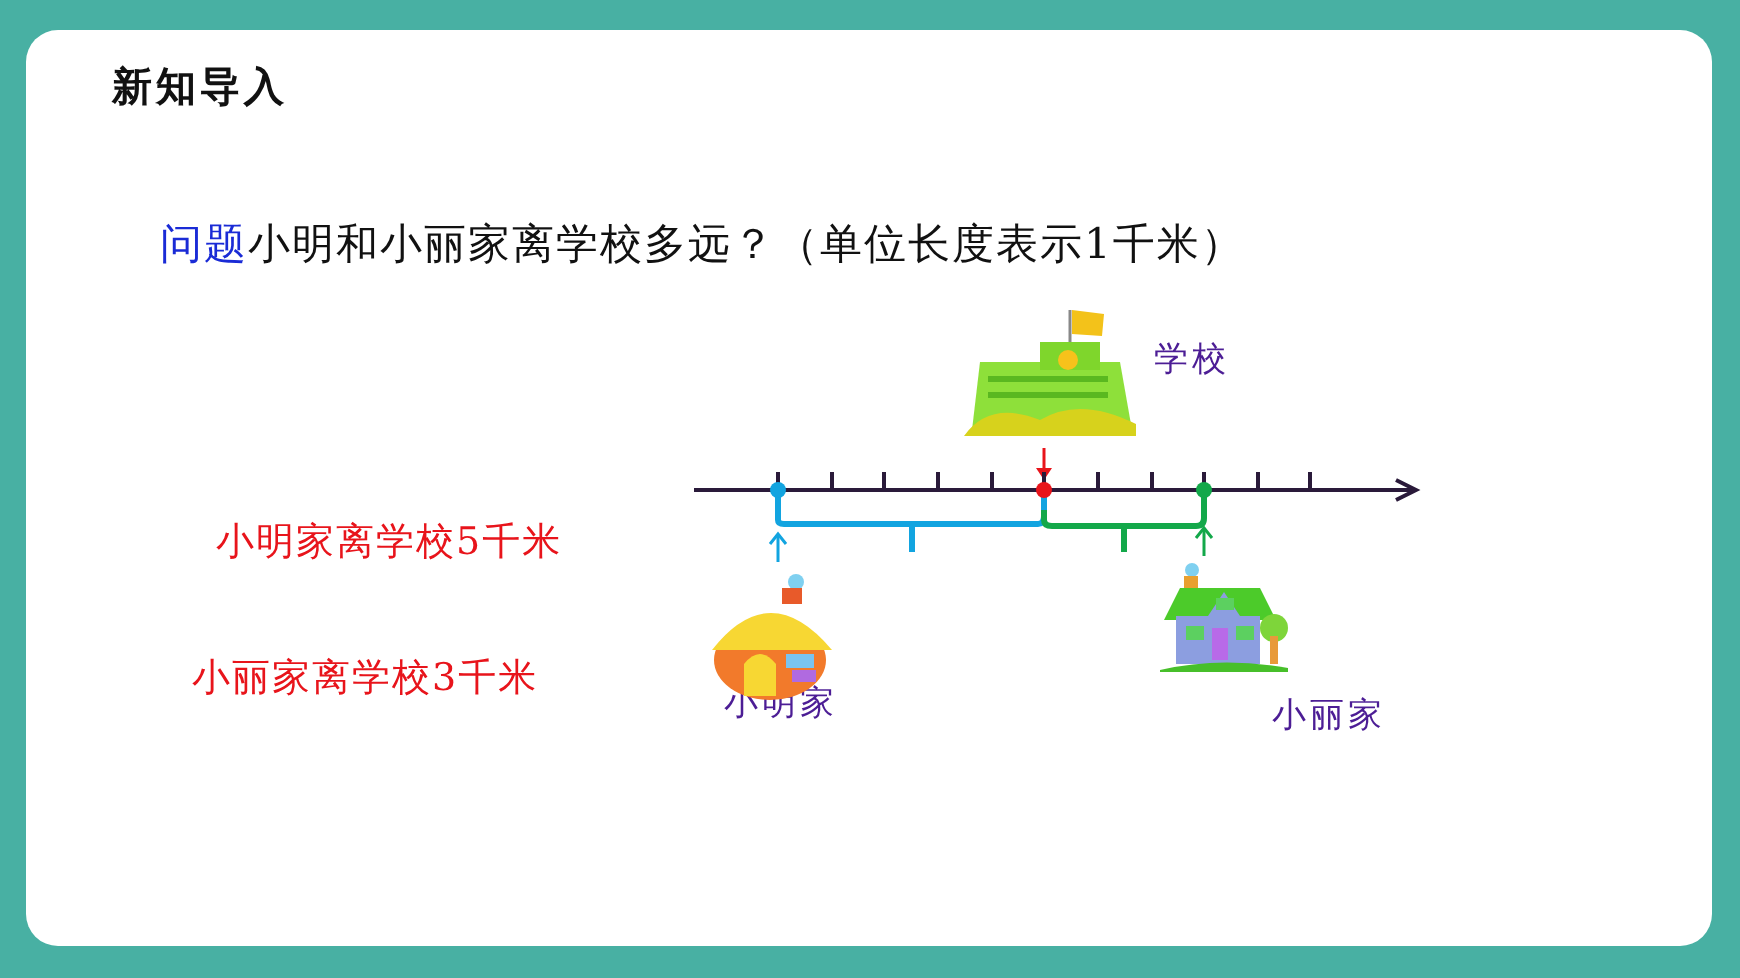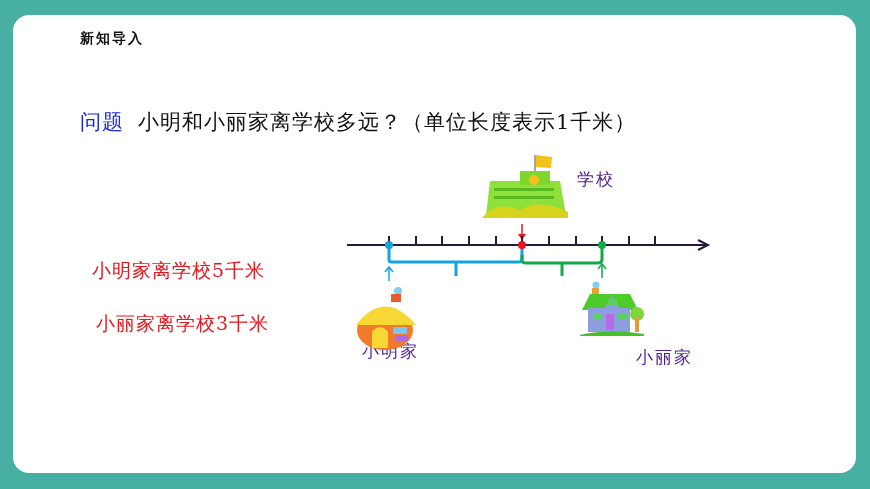--- a/index.html
+++ b/index.html
@@ -1,38 +1,38 @@
 <!DOCTYPE html>
 <html><head>
 <meta charset="utf-8">
 <style>
   html,body{margin:0;padding:0;}
   body{width:870px;height:489px;background:#48b0a3;position:relative;overflow:hidden;font-family:"DejaVu Serif",serif;}
   .card{position:absolute;left:13px;top:15px;width:843px;height:458px;background:#fff;border-radius:16px;}
   .abs{position:absolute;}
-  .section-title{left:80px;top:30px;font-size:14px;font-weight:bold;color:#111;letter-spacing:2px;}
+  .section-title{left:56px;top:30px;font-size:20px;font-weight:bold;color:#111;letter-spacing:2px;}
   .question{left:80px;top:108px;font-size:21px;color:#111;letter-spacing:1px;white-space:nowrap;}
-  .question .label{color:#1a2bd6;margin-right:14px;}
+  .question .label{color:#1a2bd6;}
   .stmt{font-size:19px;color:#e8141b;letter-spacing:1px;white-space:nowrap;}
   .place{font-size:17px;color:#4c1d95;letter-spacing:2px;}
   svg{position:absolute;left:0;top:0;}
 </style>
 </head>
 <body>
 
 <div class="card"></div>
 
 <div class="abs section-title">新知导入</div>
 
 <div class="abs question">
   <span class="label">问题</span><span>小明和小丽家离学校多远？（单位长度表示1千米）</span>
 </div>
 
-<div class="abs stmt" style="left:92px;top:258px;text-align:center;">小明家离学校5千米</div>
-<div class="abs stmt" style="left:96px;top:311px;">小丽家离学校3千米</div>
+<div class="abs stmt" style="left:108px;top:258px;text-align:center;">小明家离学校5千米</div>
+<div class="abs stmt" style="left:96px;top:326px;">小丽家离学校3千米</div>
 
 <div class="abs place" style="left:577px;top:168px;">学校</div>
 <div class="abs place" style="left:362px;top:340px;">小明家</div>
 <div class="abs place" style="left:636px;top:346px;">小丽家</div>
 
 <svg width="870" height="489">
 
   <g>
     <line x1="535" y1="155" x2="535" y2="178" stroke="#888" stroke-width="1.5"></line>
     <polygon points="536,155 552,157 551,168 536,167" fill="#f3c21a"></polygon>

